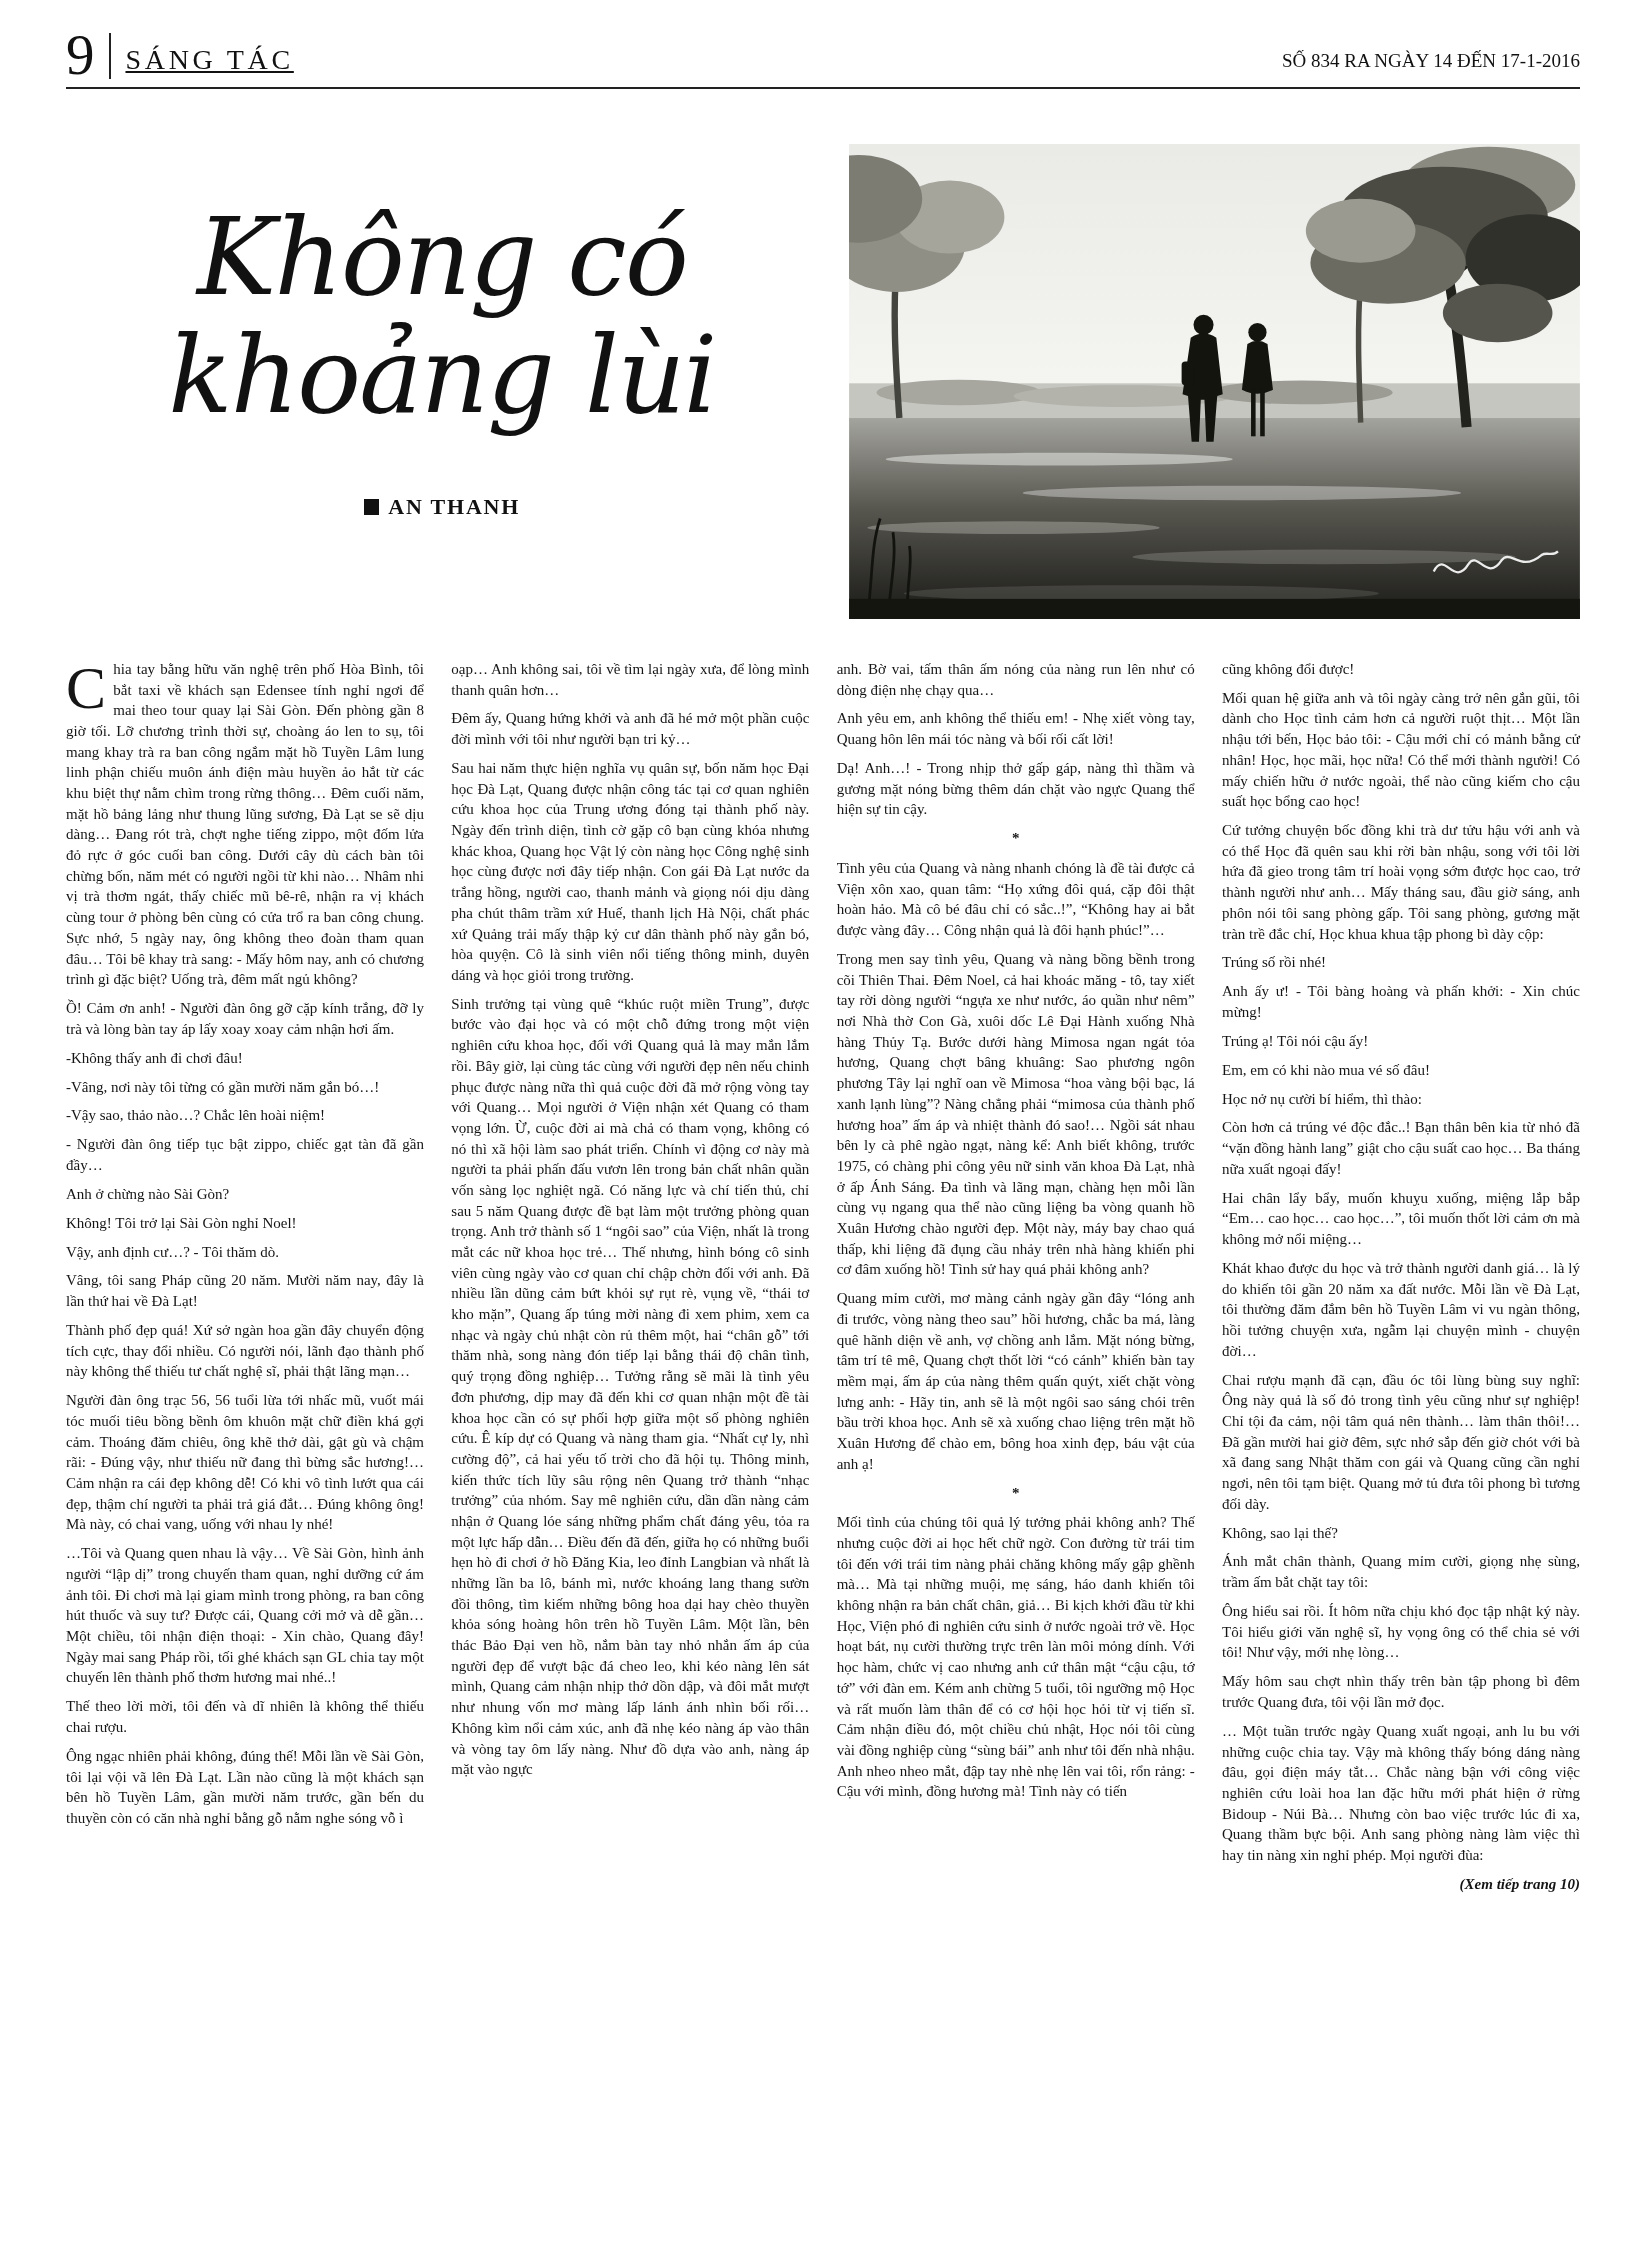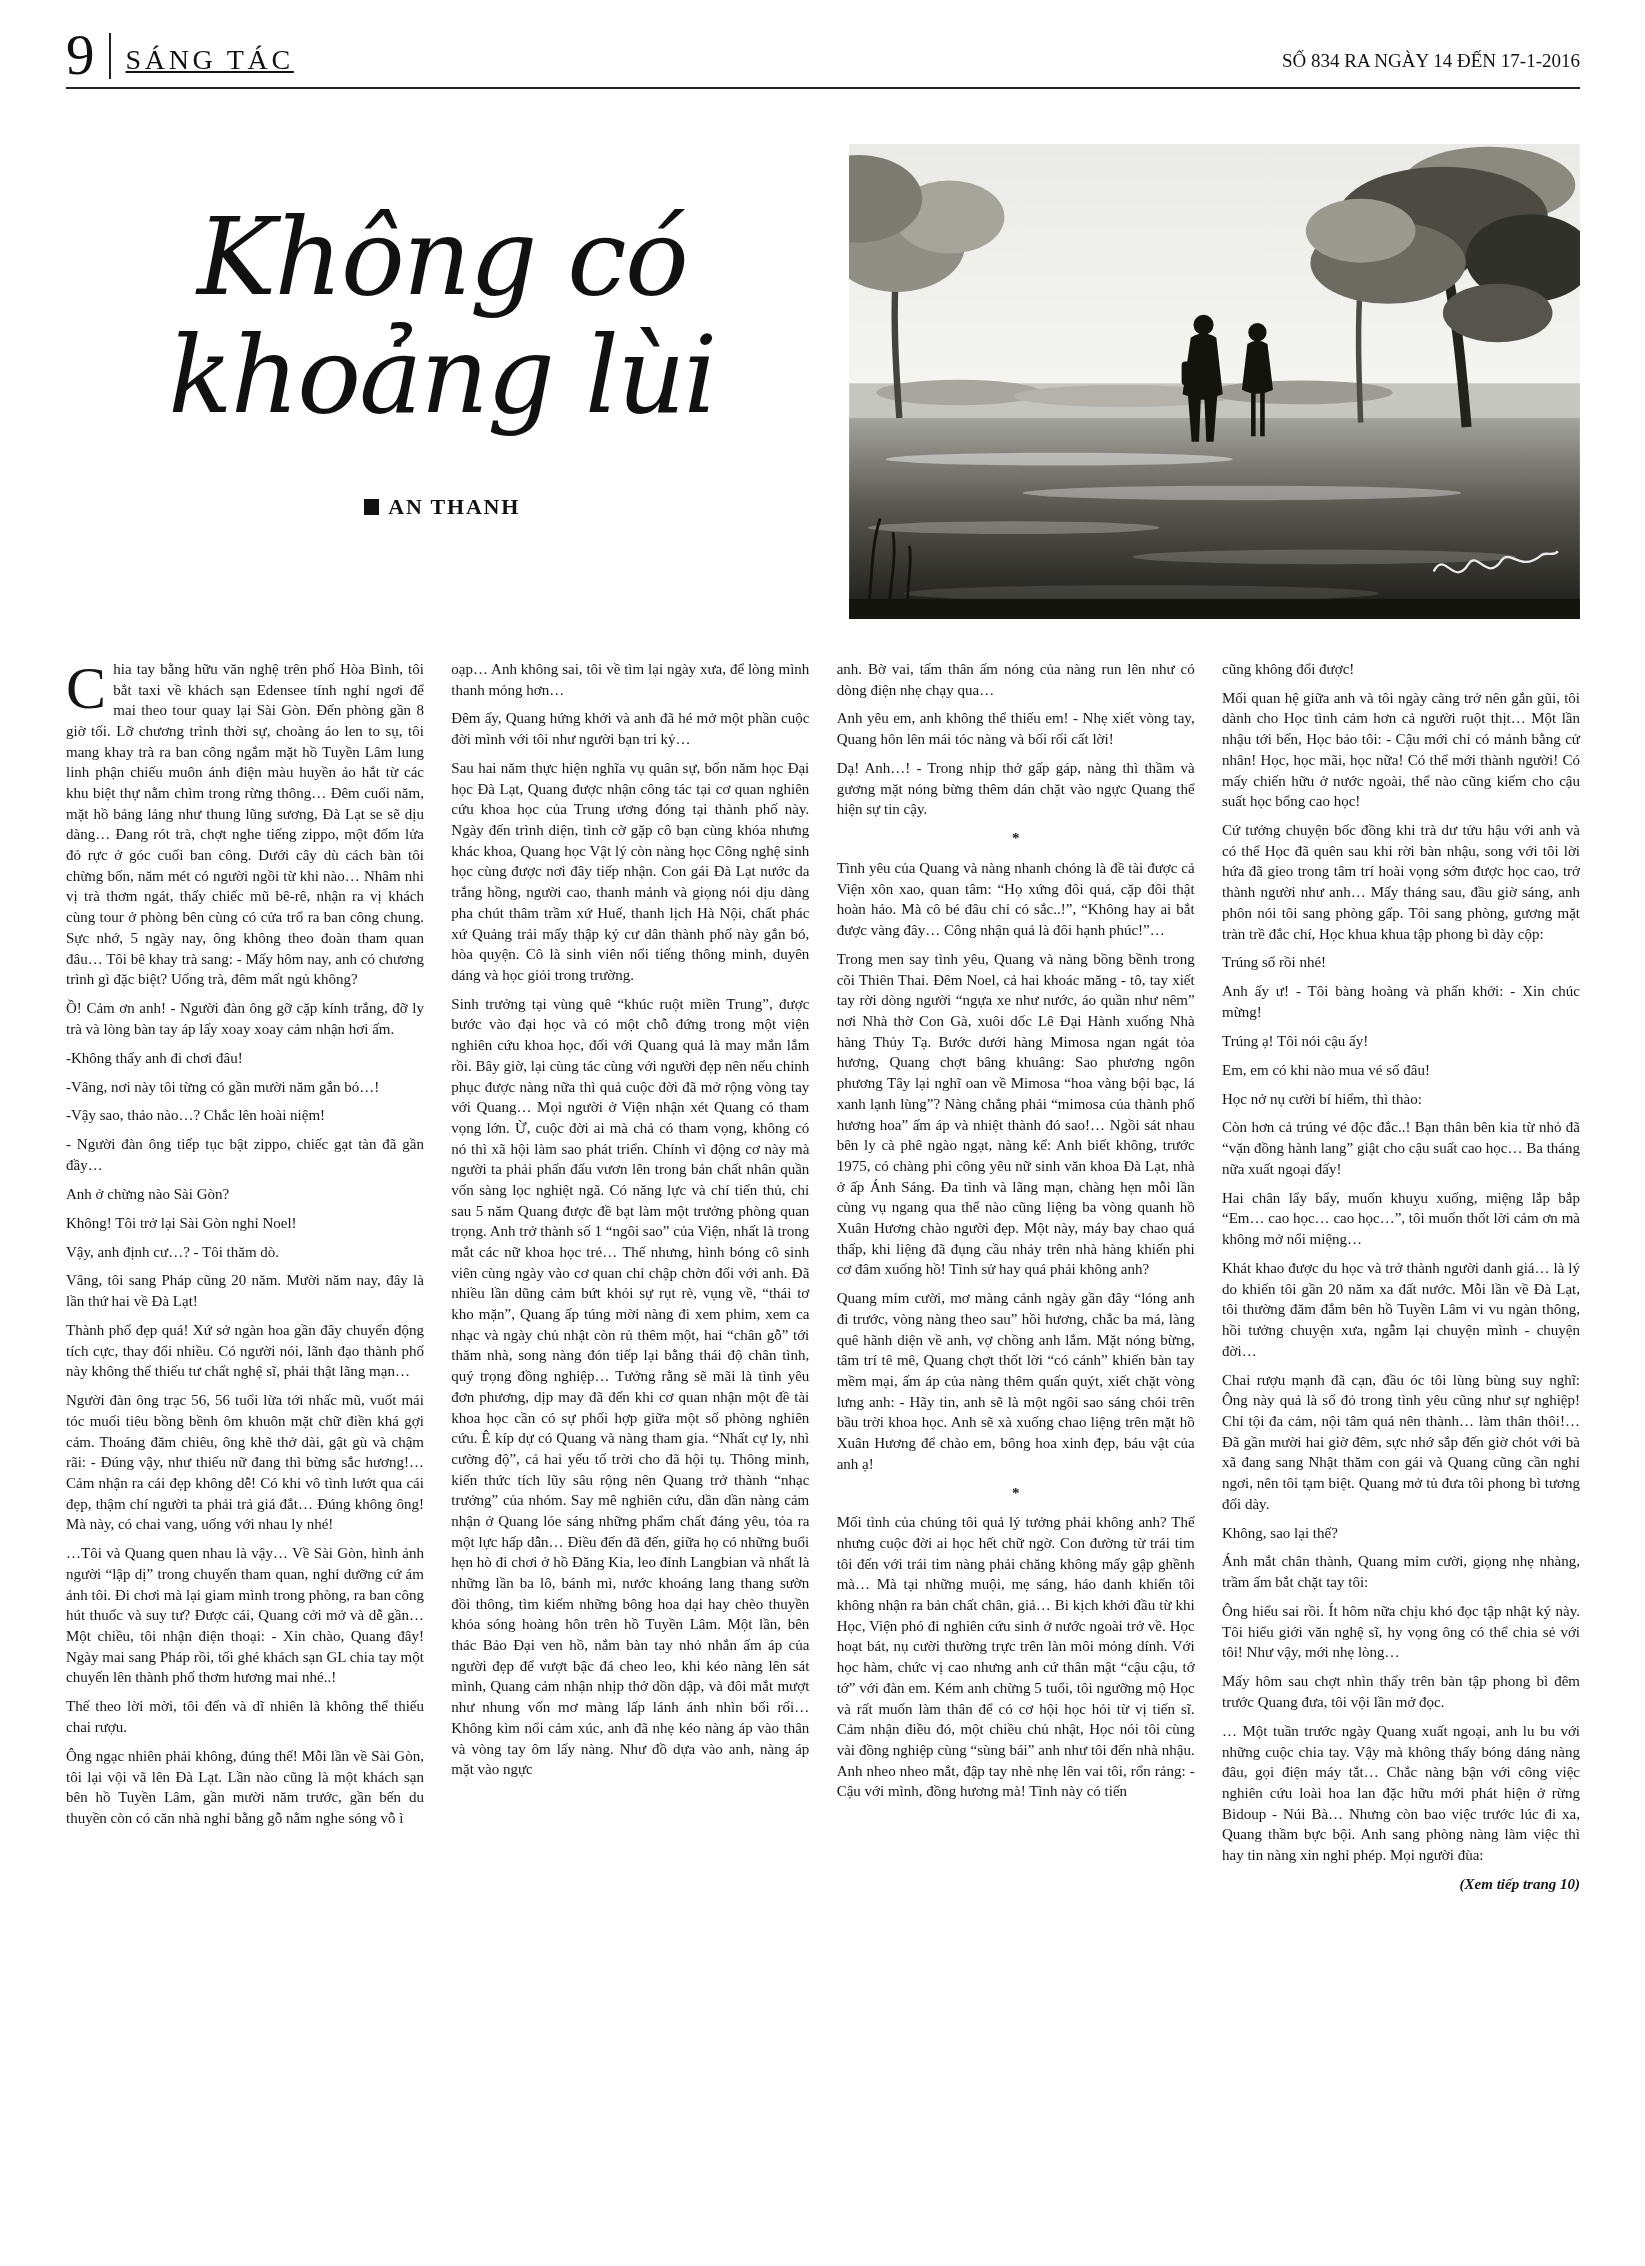--- a/index.html
+++ b/index.html
@@ -196,21 +196,21 @@
         <p class="para">Không! Tôi trở lại Sài Gòn nghỉ Noel!</p>
         <p class="para">Vậy, anh định cư…? - Tôi thăm dò.</p>
         <p class="para">Vâng, tôi sang Pháp cũng 20 năm. Mười năm nay, đây là lần thứ hai về Đà Lạt!</p>
         <p class="para">Thành phố đẹp quá! Xứ sở ngàn hoa gần đây chuyển động tích cực, thay đổi nhiều. Có người nói, lãnh đạo thành phố này không thể thiếu tư chất nghệ sĩ, phải thật lãng mạn…</p>
         <p class="para">Người đàn ông trạc 56, 56 tuổi lừa tới nhấc mũ, vuốt mái tóc muối tiêu bồng bềnh ôm khuôn mặt chữ điền khá gợi cảm. Thoáng đăm chiêu, ông khẽ thở dài, gật gù và chậm rãi: - Đúng vậy, như thiếu nữ đang thì bừng sắc hương!… Cảm nhận ra cái đẹp không dễ! Có khi vô tình lướt qua cái đẹp, thậm chí người ta phải trả giá đắt… Đúng không ông! Mà này, có chai vang, uống với nhau ly nhé!</p>
         <p class="para">…Tôi và Quang quen nhau là vậy… Về Sài Gòn, hình ảnh người “lập dị” trong chuyến tham quan, nghỉ dưỡng cứ ám ảnh tôi. Đi chơi mà lại giam mình trong phòng, ra ban công hút thuốc và suy tư? Được cái, Quang cởi mở và dễ gần… Một chiều, tôi nhận điện thoại: - Xin chào, Quang đây! Ngày mai sang Pháp rồi, tối ghé khách sạn GL chia tay một chuyến lên thành phố thơm hương mai nhé..!</p>
         <p class="para">Thế theo lời mời, tôi đến và dĩ nhiên là không thể thiếu chai rượu.</p>
         <p class="para">Ông ngạc nhiên phải không, đúng thế! Mỗi lần về Sài Gòn, tôi lại vội vã lên Đà Lạt. Lần nào cũng là một khách sạn bên hồ Tuyền Lâm, gần mười năm trước, gần bến du thuyền còn có căn nhà nghỉ bằng gỗ nằm nghe sóng vỗ ì</p>
       </div>
       <div class="col">
-        <p class="para">oạp… Anh không sai, tôi về tìm lại ngày xưa, để lòng mình thanh mỏng hơn…</p>
+        <p class="para">oạp… Anh không sai, tôi về tìm lại ngày xưa, để lòng mình thanh quân hơn…</p>
         <p class="para">Đêm ấy, Quang hứng khởi và anh đã hé mở một phần cuộc đời mình với tôi như người bạn tri kỷ…</p>
         <p class="para">Sau hai năm thực hiện nghĩa vụ quân sự, bốn năm học Đại học Đà Lạt, Quang được nhận công tác tại cơ quan nghiên cứu khoa học của Trung ương đóng tại thành phố này. Ngày đến trình diện, tình cờ gặp cô bạn cùng khóa nhưng khác khoa, Quang học Vật lý còn nàng học Công nghệ sinh học cùng được nơi đây tiếp nhận. Con gái Đà Lạt nước da trắng hồng, người cao, thanh mảnh và giọng nói dịu dàng pha chút thâm trầm xứ Huế, thanh lịch Hà Nội, chất phác xứ Quảng trải mấy thập kỷ cư dân thành phố này gắn bó, hòa quyện. Cô là sinh viên nổi tiếng thông minh, duyên dáng và học giỏi trong trường.</p>
         <p class="para">Sinh trưởng tại vùng quê “khúc ruột miền Trung”, được bước vào đại học và có một chỗ đứng trong một viện nghiên cứu khoa học, đối với Quang quả là may mắn lắm rồi. Bây giờ, lại cùng tác cùng với người đẹp nên nếu chinh phục được nàng nữa thì quả cuộc đời đã mở rộng vòng tay với Quang… Mọi người ở Viện nhận xét Quang có tham vọng lớn. Ừ, cuộc đời ai mà chả có tham vọng, không có nó thì xã hội làm sao phát triển. Chính vì động cơ này mà người ta phải phấn đấu vươn lên trong bản chất nhân quần vốn sàng lọc nghiệt ngã. Có năng lực và chí tiến thủ, chỉ sau 5 năm Quang được đề bạt làm một trưởng phòng quan trọng. Anh trở thành số 1 “ngôi sao” của Viện, nhất là trong mắt các nữ khoa học trẻ… Thế nhưng, hình bóng cô sinh viên cùng ngày vào cơ quan chỉ chập chờn đối với anh. Đã nhiều lần dũng cảm bứt khỏi sự rụt rè, vụng về, “thái tơ kho mặn”, Quang ấp túng mời nàng đi xem phim, xem ca nhạc và ngày chủ nhật còn rủ thêm một, hai “chân gỗ” tới thăm nhà, song nàng đón tiếp lại bằng thái độ chân tình, quý trọng đồng nghiệp… Tưởng rằng sẽ mãi là tình yêu đơn phương, dịp may đã đến khi cơ quan nhận một đề tài khoa học cần có sự phối hợp giữa một số phòng nghiên cứu. Ê kíp dự có Quang và nàng tham gia. “Nhất cự ly, nhì cường độ”, cả hai yếu tố trời cho đã hội tụ. Thông minh, kiến thức tích lũy sâu rộng nên Quang trở thành “nhạc trưởng” của nhóm. Say mê nghiên cứu, dần dần nàng cảm nhận ở Quang lóe sáng những phẩm chất đáng yêu, tỏa ra một lực hấp dẫn… Điều đến đã đến, giữa họ có những buổi hẹn hò đi chơi ở hồ Đăng Kia, leo đỉnh Langbian và nhất là những lần ba lô, bánh mì, nước khoáng lang thang sườn đồi thông, tìm kiếm những bông hoa dại hay chèo thuyền khỏa sóng hoàng hôn trên hồ Tuyền Lâm. Một lần, bên thác Bảo Đại ven hồ, nắm bàn tay nhỏ nhắn ấm áp của người đẹp để vượt bậc đá cheo leo, khi kéo nàng lên sát mình, Quang cảm nhận nhịp thở dồn dập, và đôi mắt mượt như nhung vốn mơ màng lấp lánh ánh nhìn bối rối… Không kìm nổi cảm xúc, anh đã nhẹ kéo nàng áp vào thân và vòng tay ôm lấy nàng. Như đồ dựa vào anh, nàng áp mặt vào ngực</p>
       </div>
       <div class="col">
         <p class="para">anh. Bờ vai, tấm thân ấm nóng của nàng run lên như có dòng điện nhẹ chạy qua…</p>
         <p class="para">Anh yêu em, anh không thể thiếu em! - Nhẹ xiết vòng tay, Quang hôn lên mái tóc nàng và bối rối cất lời!</p>
         <p class="para">Dạ! Anh…! - Trong nhịp thở gấp gáp, nàng thì thầm và gương mặt nóng bừng thêm dán chặt vào ngực Quang thể hiện sự tin cậy.</p>
         <p class="sep">*</p>
         <p class="para">Tình yêu của Quang và nàng nhanh chóng là đề tài được cả Viện xôn xao, quan tâm: “Họ xứng đôi quá, cặp đôi thật hoàn hảo. Mà cô bé đâu chỉ có sắc..!”, “Không hay ai bắt được vàng đây… Công nhận quả là đôi hạnh phúc!”…</p>
@@ -226,21 +226,21 @@
         <p class="para">Trúng số rồi nhé!</p>
         <p class="para">Anh ấy ư! - Tôi bàng hoàng và phấn khởi: - Xin chúc mừng!</p>
         <p class="para">Trúng ạ! Tôi nói cậu ấy!</p>
         <p class="para">Em, em có khi nào mua vé số đâu!</p>
         <p class="para">Học nở nụ cười bí hiểm, thì thào:</p>
         <p class="para">Còn hơn cả trúng vé độc đắc..! Bạn thân bên kia từ nhỏ đã “vặn đồng hành lang” giật cho cậu suất cao học… Ba tháng nữa xuất ngoại đấy!</p>
         <p class="para">Hai chân lẩy bẩy, muốn khuỵu xuống, miệng lắp bắp “Em… cao học… cao học…”, tôi muốn thốt lời cảm ơn mà không mở nổi miệng…</p>
         <p class="para">Khát khao được du học và trở thành người danh giá… là lý do khiến tôi gần 20 năm xa đất nước. Mỗi lần về Đà Lạt, tôi thường đăm đắm bên hồ Tuyền Lâm vi vu ngàn thông, hồi tưởng chuyện xưa, ngẫm lại chuyện mình - chuyện đời…</p>
         <p class="para">Chai rượu mạnh đã cạn, đầu óc tôi lùng bùng suy nghĩ: Ông này quả là số đỏ trong tình yêu cũng như sự nghiệp! Chỉ tội đa cảm, nội tâm quá nên thành… làm thân thôi!… Đã gần mười hai giờ đêm, sực nhớ sắp đến giờ chót với bà xã đang sang Nhật thăm con gái và Quang cũng cần nghỉ ngơi, nên tôi tạm biệt. Quang mở tủ đưa tôi phong bì tương đối dày.</p>
         <p class="para">Không, sao lại thế?</p>
-        <p class="para">Ánh mắt chân thành, Quang mỉm cười, giọng nhẹ nhàng, trầm ấm bắt chặt tay tôi:</p>
+        <p class="para">Ánh mắt chân thành, Quang mỉm cười, giọng nhẹ sùng, trầm ấm bắt chặt tay tôi:</p>
         <p class="para">Ông hiểu sai rồi. Ít hôm nữa chịu khó đọc tập nhật ký này. Tôi hiểu giới văn nghệ sĩ, hy vọng ông có thể chia sẻ với tôi! Như vậy, mới nhẹ lòng…</p>
         <p class="para">Mấy hôm sau chợt nhìn thấy trên bàn tập phong bì đêm trước Quang đưa, tôi vội lần mở đọc.</p>
         <p class="para">… Một tuần trước ngày Quang xuất ngoại, anh lu bu với những cuộc chia tay. Vậy mà không thấy bóng dáng nàng đâu, gọi điện máy tắt… Chắc nàng bận với công việc nghiên cứu loài hoa lan đặc hữu mới phát hiện ở rừng Bidoup - Núi Bà… Nhưng còn bao việc trước lúc đi xa, Quang thầm bực bội. Anh sang phòng nàng làm việc thì hay tin nàng xin nghỉ phép. Mọi người đùa:</p>
         <p class="para continuation">(Xem tiếp trang 10)</p>
       </div>
     </section>
 
 </div>
 
 

